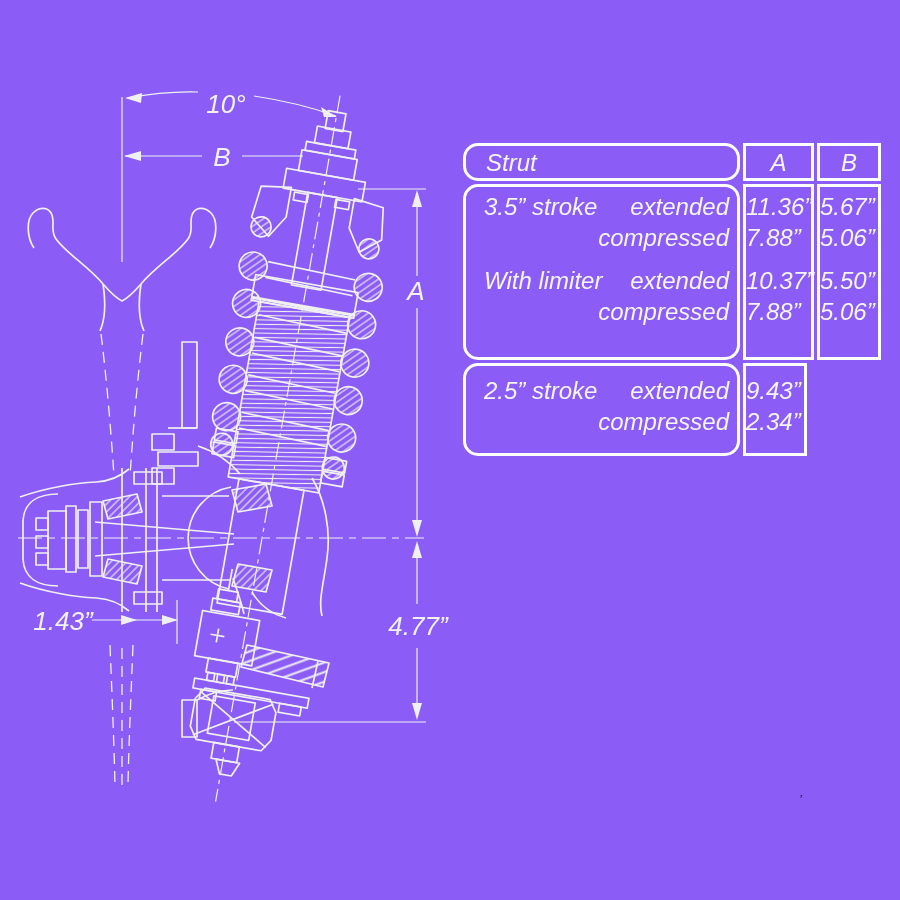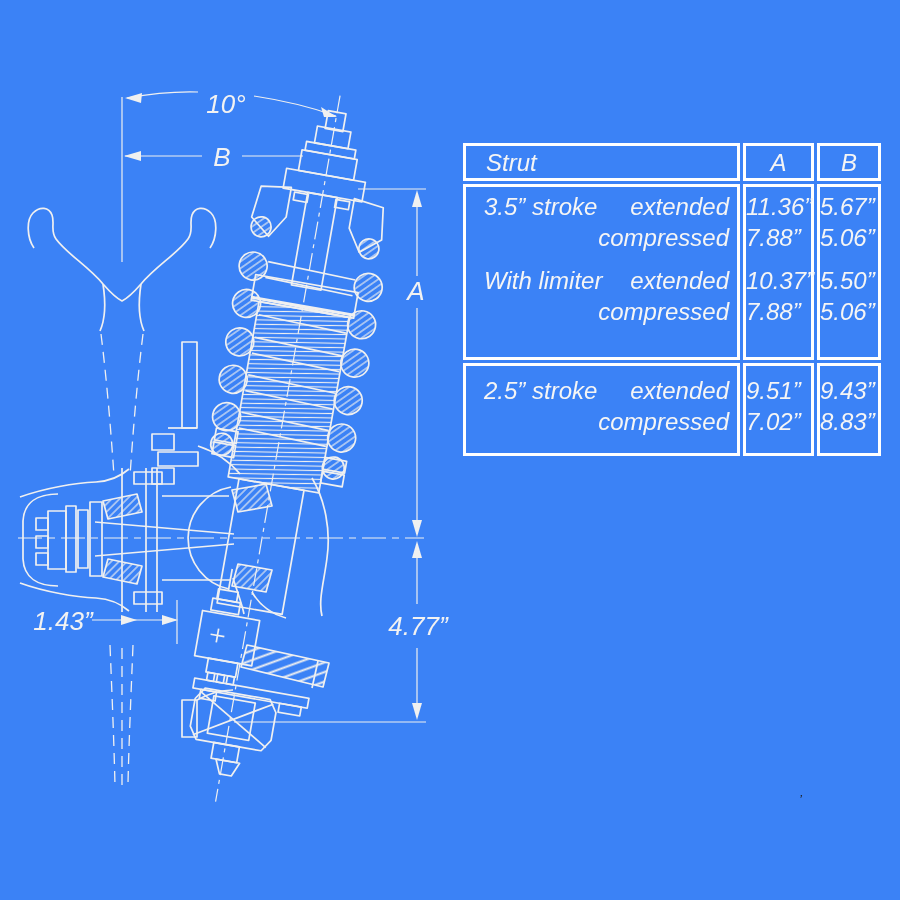--- a/index.html
+++ b/index.html
@@ -1,16 +1,16 @@
 <!DOCTYPE html>
 <html><head>
 <meta charset="utf-8">
 <style>
   html,body{margin:0;padding:0;background:#2a2a2a;}
-  #stage{position:relative;width:900px;height:900px;background:#3b82f6;overflow:hidden;
+  #stage{position:relative;width:900px;height:900px;background:#8b5cf6;overflow:hidden;
          font-family:"Liberation Sans",sans-serif;}
   #drawing{position:absolute;left:0;top:0;}
   
   #drawing *{fill:none;stroke:#f0f0f0;stroke-width:1.7;stroke-linejoin:round;}
   #drawing .pline{stroke-width:1.1;}
   #drawing .thin{stroke-width:1.2;}
   #drawing .heavy{stroke-width:3;}
   #drawing .dash{stroke-dasharray:11 7;stroke-width:1.3;}
   #drawing .cdash{stroke-dasharray:24 6 7 6;stroke-width:1.2;}
   #drawing .adash{stroke-dasharray:18 5 4 5;stroke-width:1.2;}
@@ -18,21 +18,21 @@
   #drawing .hatch45{fill:url(#sectionHatch);}
   #drawing .hatchT{fill:url(#threadHatch);}
   #drawing .hatchA{fill:url(#armHatch);}
   #drawing text{fill:#f2f2f2;stroke:none;font:italic 26px "Liberation Sans",sans-serif;}
   
   .spec-table{position:absolute;left:463px;top:143px;width:420px;
               display:flex;flex-direction:column;gap:3px;color:#f5f5f5;
               font:italic 24px/31px "Liberation Sans",sans-serif;}
   .trow{display:flex;gap:3px;}
   .cell{border:3px solid #fff;box-sizing:border-box;background:transparent;}
-  .c-label{width:277px;}
+  .c-label{width:277px;border-radius:15px;}
   .c-a{width:71px;}
   .c-b{width:64px;}
   .hdr .cell{height:38px;display:flex;align-items:center;}
   .hdr .c-label{padding-left:20px;}
   .hdr .c-a,.hdr .c-b{justify-content:center;}
   .grp1 .cell{height:176px;padding-top:4px;}
   .grp2 .cell{height:93px;padding-top:9px;}
   .lrow{display:flex;justify-content:space-between;padding-left:18px;padding-right:8px;height:31px;}
   .vrow{text-align:right;padding-right:13px;height:31px;}
   .gap-above{margin-top:12px;}
@@ -289,26 +289,22 @@
     <div class="cell c-label">
       <div class="lrow">
         <span>2.5” stroke</span>
         <span>extended</span>
       </div>
       <div class="lrow">
         <span></span>
         <span>compressed</span>
       </div>
     </div>
-    <div class="cell c-a">
-      <div class="vrow">9.51”</div>
-      <div class="vrow">7.02”</div>
-    </div>
     <div class="cell c-b">
       <div class="vrow">9.43”</div>
-      <div class="vrow">8.83”</div>
+      <div class="vrow">2.34”</div>
     </div>
   </div>
 </div>
 
 <div class="artifact">’</div>
 
 </div>
 
 </body></html>

